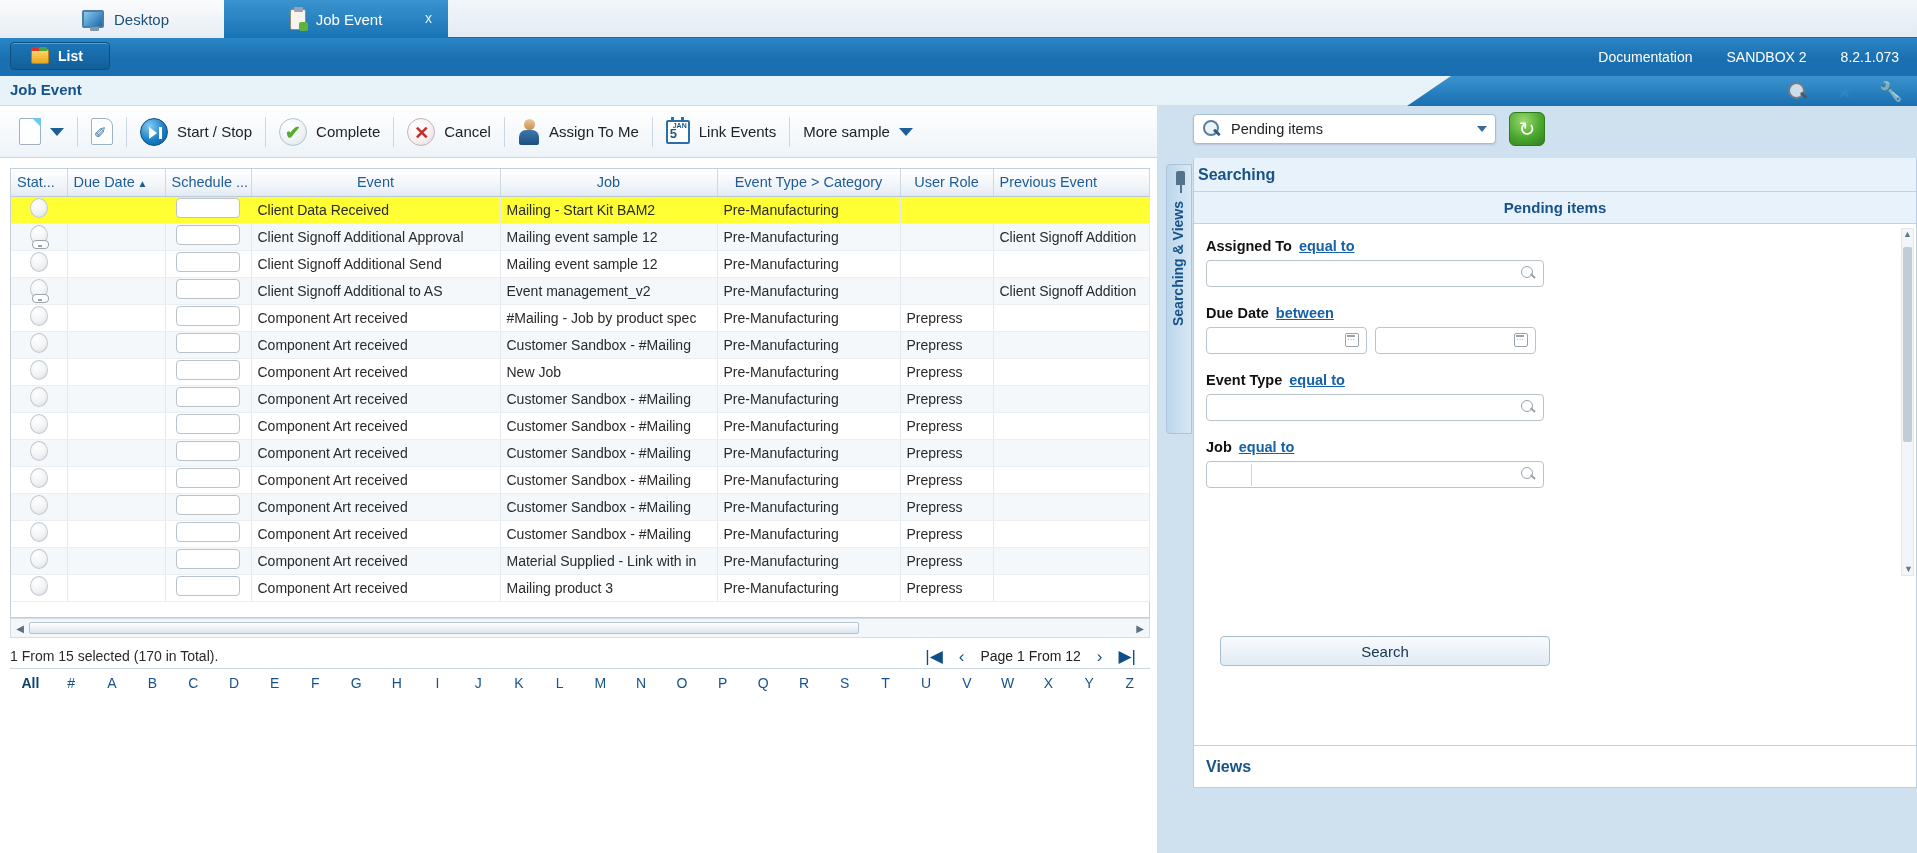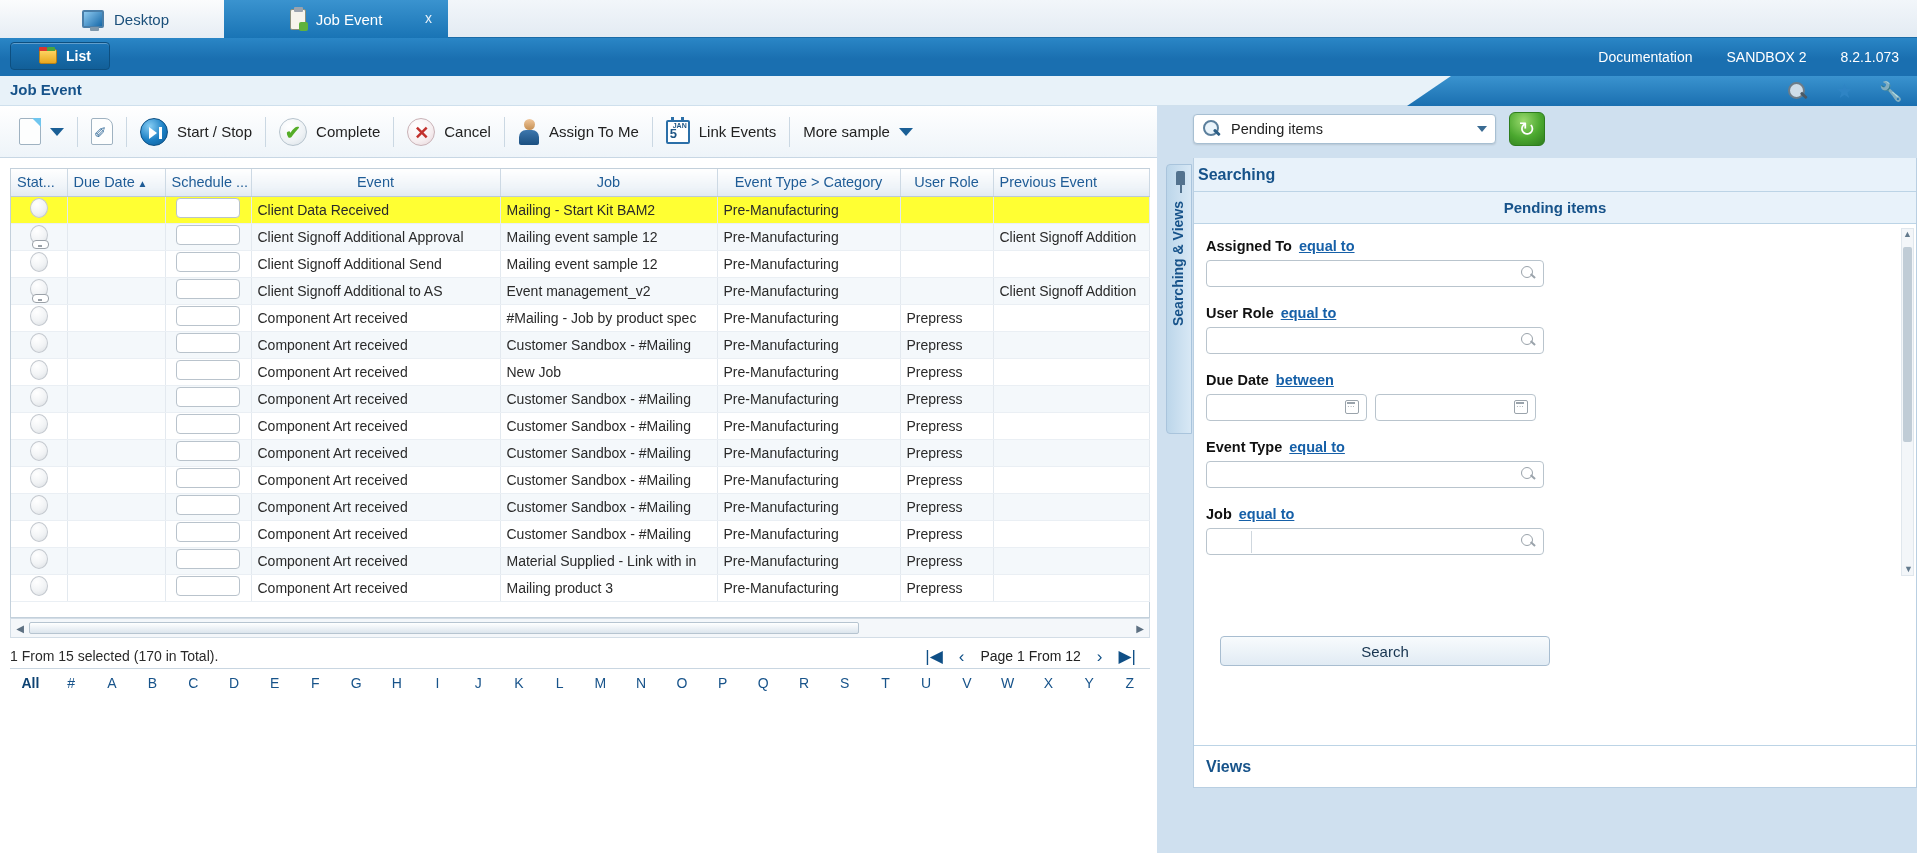--- a/index.html
+++ b/index.html
@@ -67,21 +67,21 @@
 
   
   .bluebar {
     position: absolute; left:0; top:38px; width:1917px; height:38px;
     background: linear-gradient(to bottom, #2a86c6 0%, #1a6fb0 55%, #1a6fb0 100%);
   }
   .listbtn {
     position: absolute; left: 10px; top: 4px; width: 100px; height: 28px;
     background: linear-gradient(to bottom, #1d76b8 0%, #125f98 100%);
     border: 1px solid #0d4f80; border-radius: 4px;
-    display: flex; align-items: center; gap: 9px; padding-left: 28px;
+    display: flex; align-items: center; gap: 9px; padding-left: 20px;
     color: #ffffff; font-weight: bold; font-size: 14px; cursor: pointer;
     box-shadow: inset 0 1px 0 rgba(255,255,255,.3);
   }
   .ic-folder {
     width: 18px; height: 15px; position: relative; display:inline-block;
     background: linear-gradient(to bottom,#ffd766,#e8a820);
     border:1px solid #b4811a; border-radius:2px;
   }
   .ic-folder::before {
     content:''; position:absolute; left:-1px; top:-3px; width:8px; height:4px;
@@ -739,21 +739,20 @@
       <span class="t">Pending items</span>
     </div>
 
     <div class="fields" id="fieldsHost">
       <div class="scrollbar">
         <div class="up">▲</div>
         <div class="thumb"></div>
         <div class="dn">▼</div>
       </div>
     <div class="fgroup"><div class="flabel">Assigned To<span class="op">equal to</span></div><span class="finput"><span class="mag"></span></span></div>
-        <div class="fgroup"><div class="flabel">User Role<span class="op">equal to</span></div><span class="finput"><span class="mag"></span></span></div>
         <div class="fgroup"><div class="flabel">Due Date<span class="op">between</span></div><span class="finput half" style="margin-right: 8px;"><span class="calic"></span></span><span class="finput half" style="margin-right: 8px;"><span class="calic"></span></span></div>
         <div class="fgroup"><div class="flabel">Event Type<span class="op">equal to</span></div><span class="finput"><span class="mag"></span></span></div>
         <div class="fgroup"><div class="flabel">Job<span class="op">equal to</span></div><span class="finput"><span class="divline"></span><span class="mag"></span></span></div>
       </div>
 
     <div class="searchbtn">
       <span>Search</span>
     </div>
 
     <div class="viewsrow">

